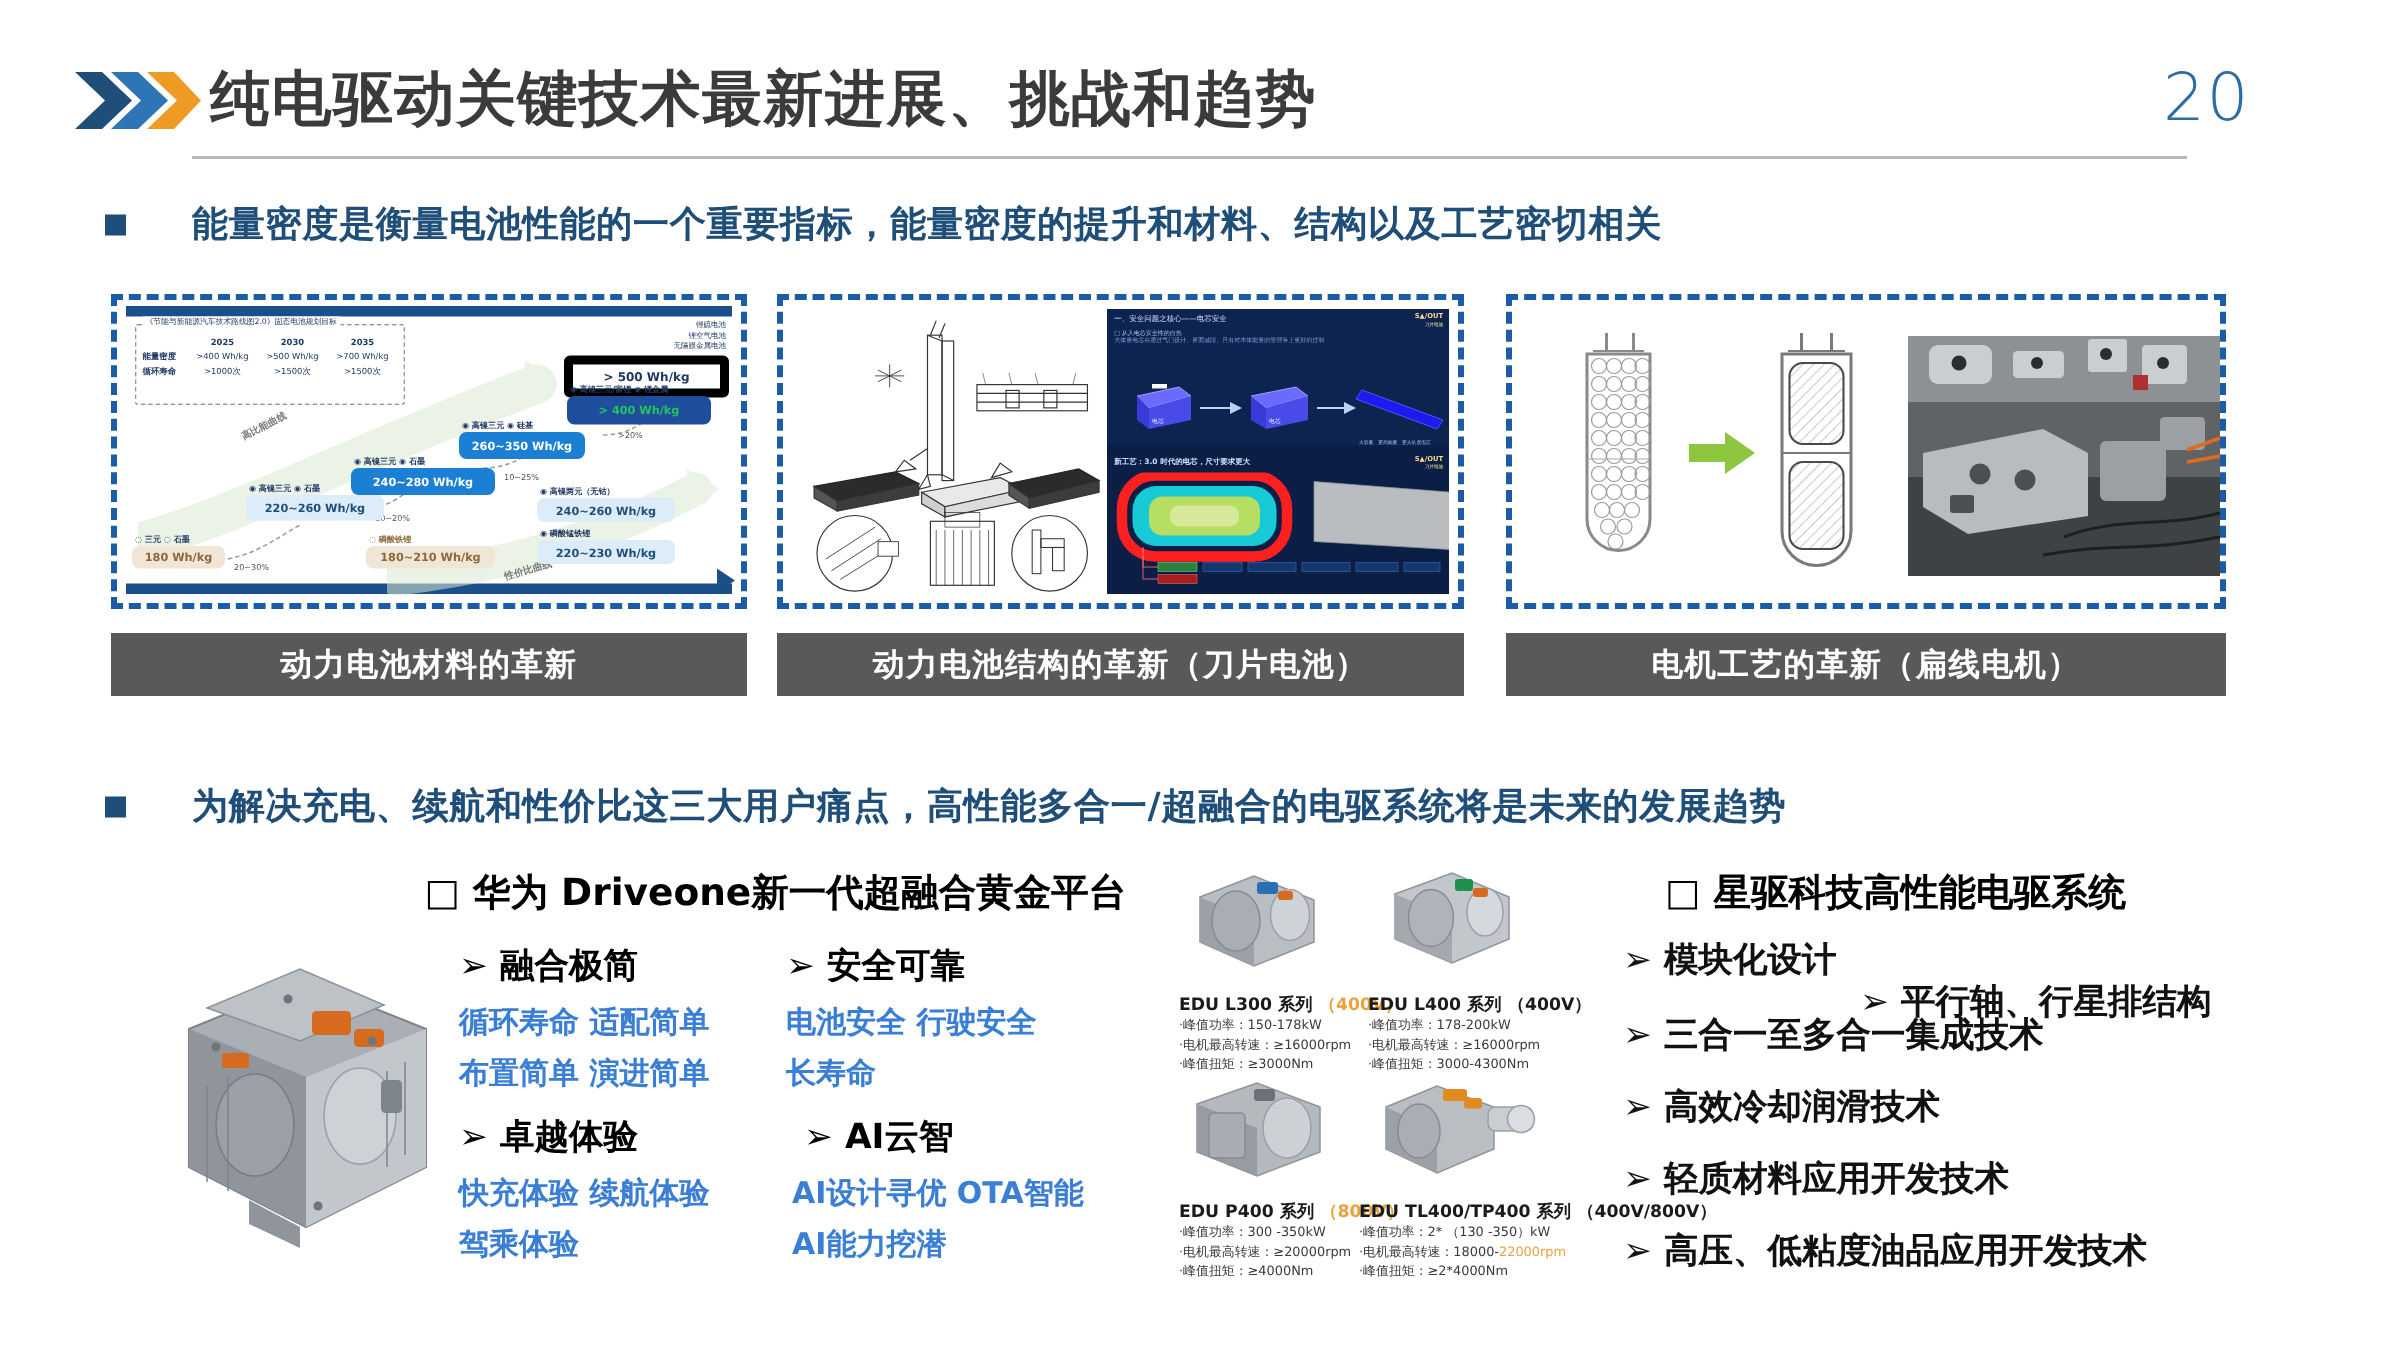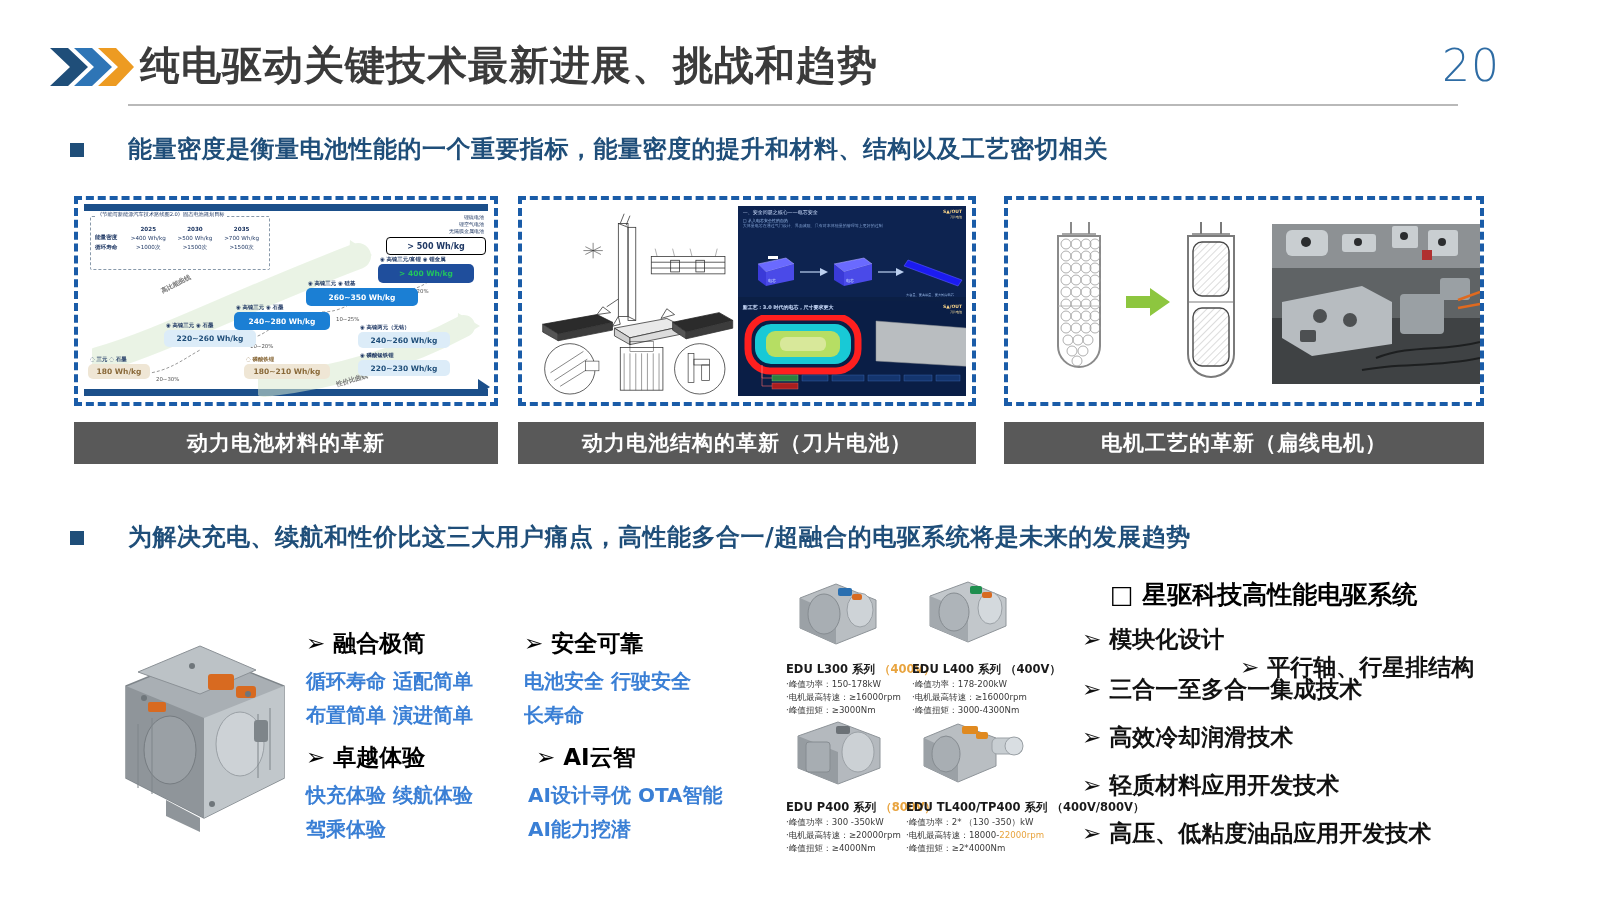--- a/index.html
+++ b/index.html
@@ -33,21 +33,21 @@
   .spectab td{padding:1px 0;text-align:center;white-space:nowrap;}
   .spectab td.lbl{text-align:left;font-weight:bold;}
   .spectab tr.hd td{font-weight:bold;color:#1f3864;}
   .gband{position:absolute;opacity:.55;}
   .node{position:absolute;border-radius:5px;font-weight:bold;text-align:center;white-space:nowrap;display:flex;align-items:center;justify-content:center;}
   .node .val{font-size:7.5px;}
   .ntag{position:absolute;font-size:5.4px;color:#1f3864;white-space:nowrap;font-weight:bold;}
   .pct{position:absolute;font-size:5.4px;color:#555;white-space:nowrap;}
   .curvetxt{position:absolute;font-size:6.5px;font-weight:bold;color:#7a7a7a;white-space:nowrap;}
   .sstext{position:absolute;font-size:5px;color:#1f3864;white-space:nowrap;line-height:1.35;text-align:right;}
-  .box500{position:absolute;border:1px solid #000000;border-radius:4px;background:#fff;font-size:8px;font-weight:bold;color:#1f3864;display:flex;align-items:center;justify-content:center;}
+  .box500{position:absolute;border:6px solid #000000;border-radius:4px;background:#fff;font-size:8px;font-weight:bold;color:#1f3864;display:flex;align-items:center;justify-content:center;}
 
   
   .p2{position:relative;width:100%;height:100%;display:flex;gap:4px;padding:6px;box-sizing:border-box;}
   .p2 .left{flex:0 0 47%;position:relative;}
   .p2 .right{flex:1;position:relative;background:#0b1f45;}
   .scrn{position:absolute;left:0;right:0;background:#0d2350;overflow:hidden;}
   .scrn .hdr{font-size:5px;color:#cfe0ff;padding:3px 5px;white-space:nowrap;}
   .scrn .sub{font-size:4px;color:#9fc0ef;padding:0 5px;white-space:nowrap;}
   .scrn .logo{position:absolute;right:4px;top:3px;font-size:4.5px;color:#ffd98a;font-weight:bold;text-align:right;line-height:1.2;}
 
@@ -156,21 +156,21 @@
       <div class="node" style="left:86px;top:130px;width:92px;height:17px;background:#dcecf8;color:#1f4e79;">
         <span class="val">220~260 Wh/kg</span>
       </div>
 
       <div class="ntag" style="left:158px;top:104px;color:#1f3864;">◉ 高镍三元 ◉ 石墨</div>
       <div class="node" style="left:156px;top:112px;width:96px;height:18px;background:#1b7fd4;color:#fff;">
         <span class="val">240~280 Wh/kg</span>
       </div>
 
       <div class="ntag" style="left:230px;top:80px;">◉ 高镍三元 ◉ 硅基</div>
-      <div class="node" style="left:228px;top:88px;width:112px;height:18px;background:#1b7fd4;color:#fff;">
+      <div class="node" style="left:228px;top:88px;width:84px;height:18px;background:#1b7fd4;color:#fff;">
         <span class="val">260~350 Wh/kg</span>
       </div>
 
       <div class="ntag" style="left:302px;top:56px;">◉ 高镍三元/富锂 ◉ 锂金属</div>
       <div class="node" style="left:300px;top:64px;width:96px;height:19px;background:#1f4e9c;color:#22c55e;">
         <span class="val">&gt; 400 Wh/kg</span>
       </div>
 
       <div class="ntag" style="left:168px;top:156px;color:#8a6a3a;">◌ 磷酸铁锂</div>
       <div class="node" style="left:166px;top:164px;width:86px;height:15px;background:#efe6d5;color:#8a6a3a;">
@@ -437,20 +437,21 @@
     </div>
   </div>
 
   <div class="caption" style="left:74px;top:422px;width:424px;height:42px;">动力电池材料的革新</div>
   <div class="caption" style="left:518px;top:422px;width:458px;height:42px;">动力电池结构的革新（刀片电池）</div>
   <div class="caption" style="left:1004px;top:422px;width:480px;height:42px;">电机工艺的革新（扁线电机）</div>
 
   <div class="bullet-sq" style="left:70px;top:531px;"></div>
   <div class="bullet-text" style="left:128px;top:521px;">为解决充电、续航和性价比这三大用户痛点，高性能多合一/超融合的电驱系统将是未来的发展趋势</div>
 
+  <div class="col-head" style="left:283px;top:578px;">□ 华为 Driveone新一代超融合黄金平台</div>
 
   <svg style="position:absolute;left:108px;top:628px;" width="190" height="220">
     <g>
       <polygon points="18,58 96,26 176,58 176,150 96,190 18,150" fill="#a9afb4" stroke="#7e858a" stroke-width="1.4"></polygon>
       <polygon points="18,58 96,90 96,190 18,150" fill="#8f959a"></polygon>
       <polygon points="96,90 176,58 176,150 96,190" fill="#c1c7cb"></polygon>
       <polygon points="30,44 92,18 148,42 92,66" fill="#bcc2c6" stroke="#8b9196" stroke-width="1"></polygon>
       <ellipse cx="62" cy="122" rx="26" ry="34" fill="#9aa0a5" stroke="#767c81" stroke-width="1"></ellipse>
       <ellipse cx="132" cy="116" rx="24" ry="32" fill="#cdd2d6" stroke="#9aa0a5" stroke-width="1"></ellipse>
       <rect x="100" y="46" width="26" height="16" rx="3" fill="#d86a20"></rect>

